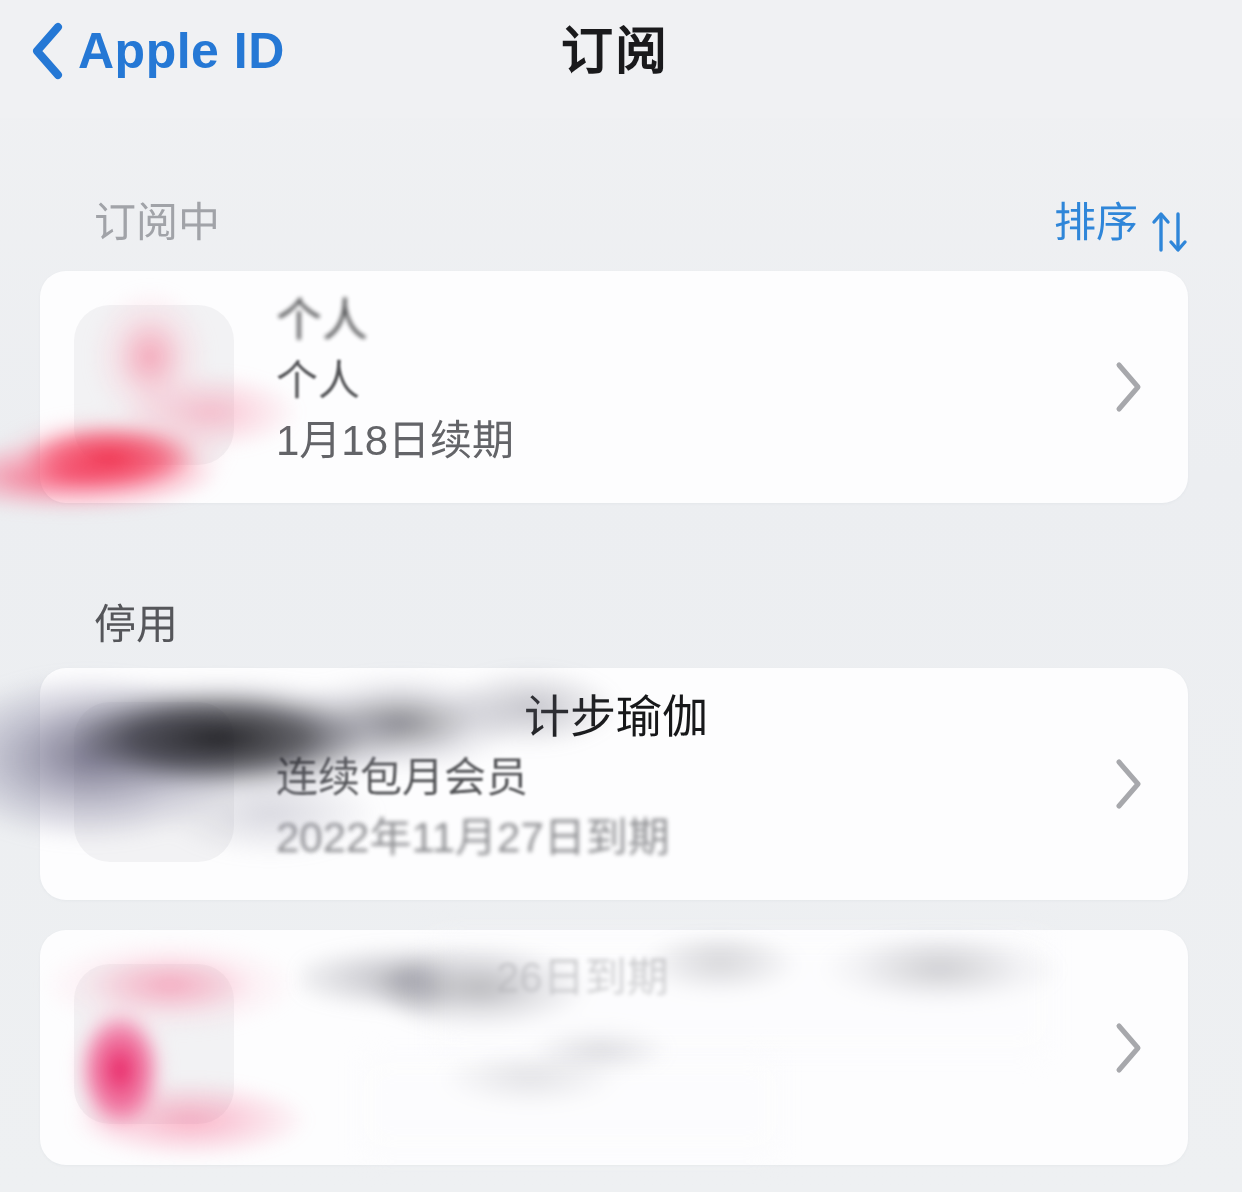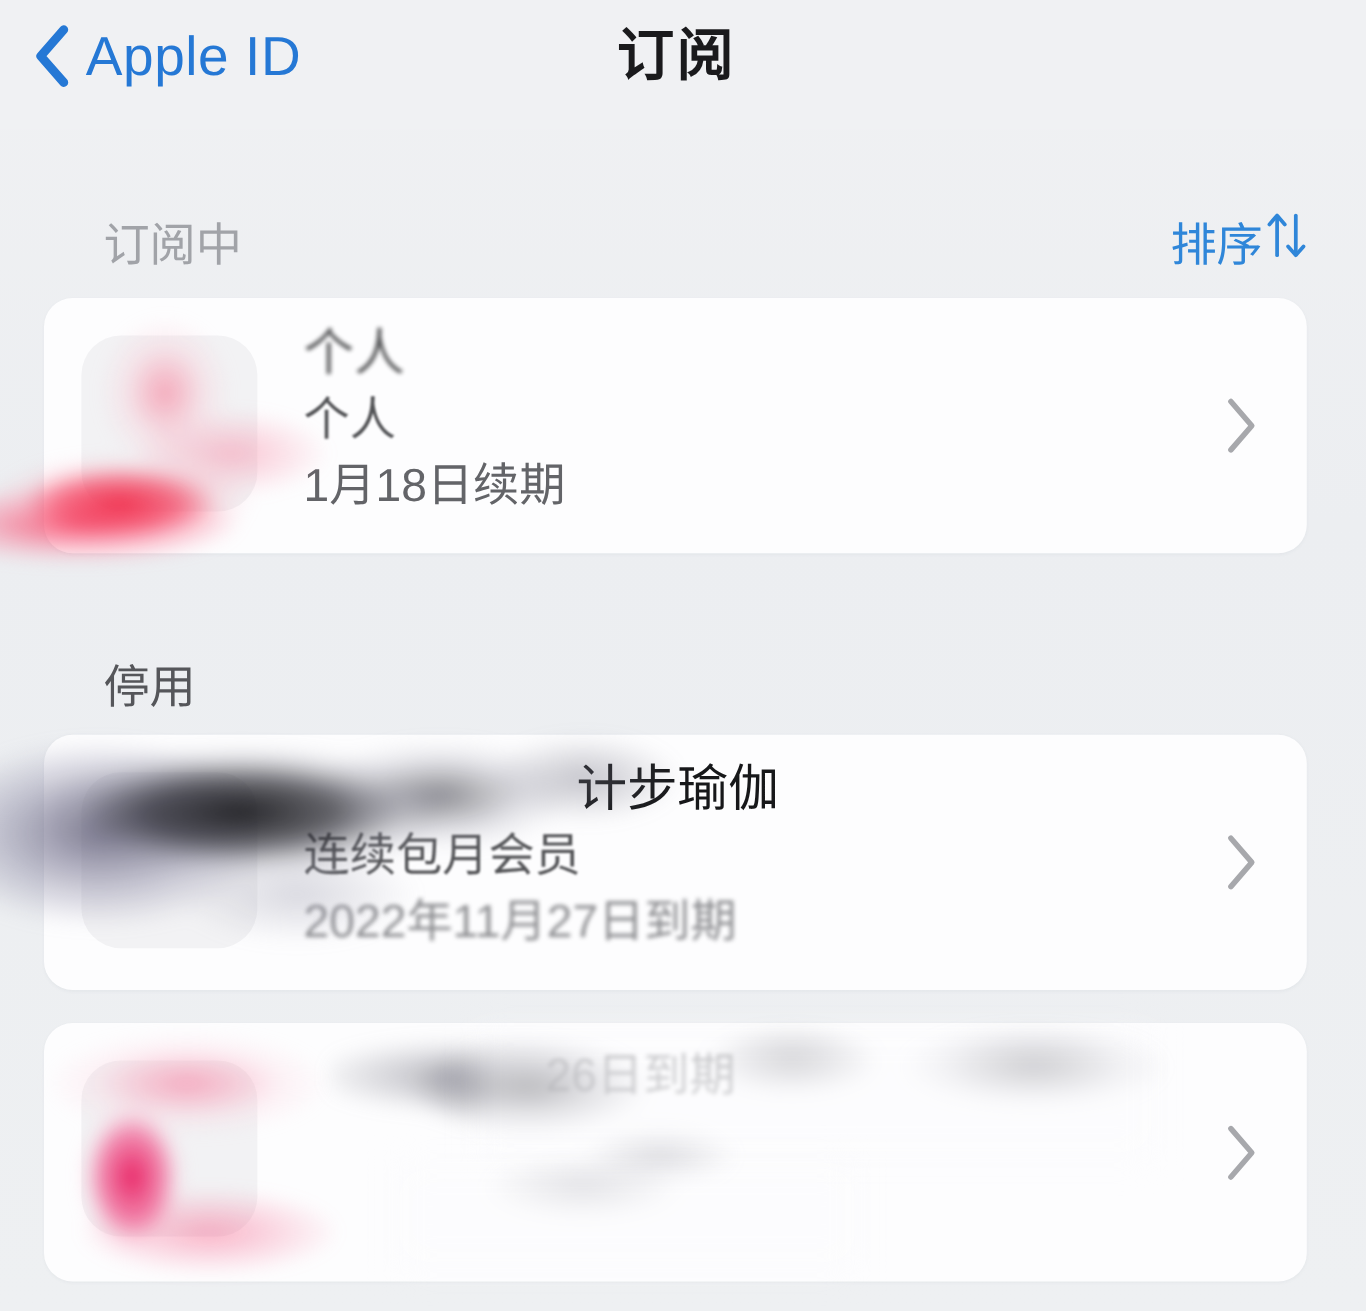--- a/index.html
+++ b/index.html
@@ -47,21 +47,21 @@
   #back-chevron {
     display: block;
     width: 34px;
     height: 58px;
   }
   #back-label {
     font-size: 50px;
     color: #2578d5;
     letter-spacing: 0.5px;
     line-height: 58px;
-    font-weight: 400;
+    font-weight: 700;
   }
   #nav-title {
     position: absolute;
     left: 0;
     top: 20px;
     width: 1242px;
     text-align: center;
     font-size: 52px;
     font-weight: bold;
     color: #1a1a1c;
@@ -89,21 +89,22 @@
   .section-title.faded {
     color: #84868c;
     opacity: .72;
     filter: blur(0.6px);
   }
   #sort-control {
     position: absolute;
     right: 52px;
     top: 0;
     display: flex;
-    align-items: flex-start;
+    align-items: flex-end;
+    gap: 10px;
     color: #2f86d9;
     font-size: 42px;
     line-height: 62px;
     cursor: pointer;
     white-space: nowrap;
   }
   #sort-arrows {
     display: block;
     width: 42px;
     height: 44px;

